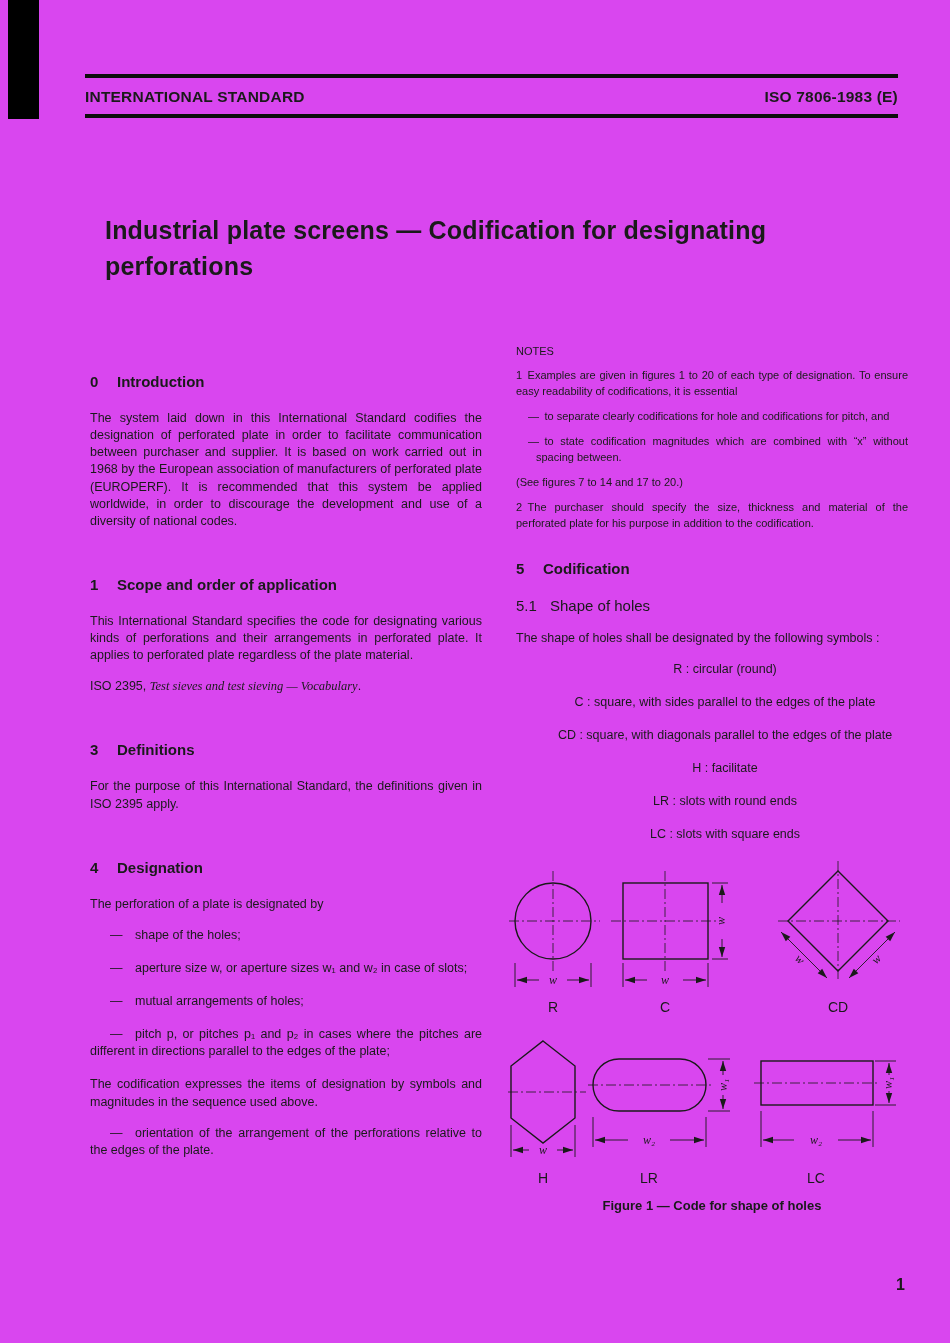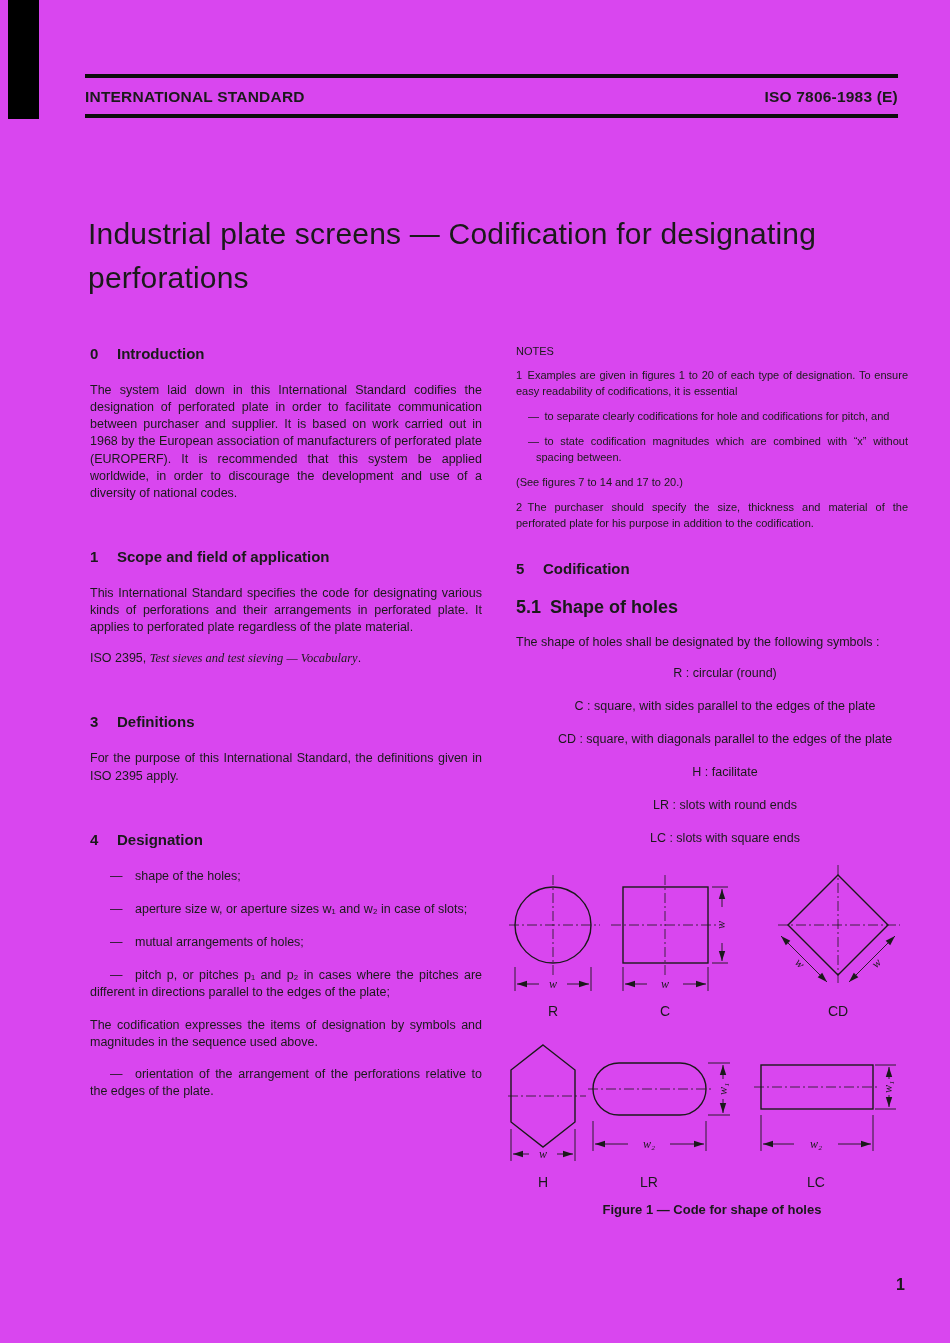--- a/index.html
+++ b/index.html
@@ -14,33 +14,33 @@
   .rule { position:absolute; left:85px; width:813px; height:4px; background:#0c0c0c; }
   .rule-top { top:74px; }
   .rule-bottom { top:114px; }
   .header-row {
     position:absolute; left:85px; top:88px; width:813px;
     display:flex; justify-content:space-between;
     font-size:15.5px; font-weight:bold; letter-spacing:0.2px;
   }
 
   .page-title {
-    position:absolute; left:88px; top:212px; width:770px;
-    font-size:30px; font-weight:normal; line-height:1.45; letter-spacing:0.2px;
+    position:absolute; left:105px; top:212px; width:770px;
+    font-size:25px; font-weight:bold; line-height:1.45; letter-spacing:0.2px;
   }
 
   .col { position:absolute; top:345px; }
-  .col-left  { left:90px;  width:392px; }
+  .col-left  { left:90px;  width:392px;margin-top:28px; }
   .col-right { left:516px; width:392px; }
 
   .sec-h { font-size:15px; font-weight:bold; margin:46px 0 20px; }
   .sec-h.first { margin-top:0; }
   .sec-h.tight { margin-top:28px; }
   .sec-num { display:inline-block; min-width:27px; }
-  .sub-h { font-size:18px; font-weight:bold; margin:18px 0 16px; }
+  .sub-h { font-size:15px; font-weight:normal; margin:18px 0 16px; }
   .sub-num { display:inline-block; min-width:34px; }
 
   p.body { font-size:12.5px; line-height:1.37; text-align:justify; margin:0 0 14px; }
   p.des-item { text-indent:20px; margin-bottom:16px; }
   .cite { font-family:"Liberation Serif","DejaVu Serif",serif; font-style:italic; }
 
   .notes-h { font-size:11px; font-weight:normal; margin:0 0 11px; }
   p.note { font-size:11px; line-height:1.45; text-align:justify; margin:0 0 9px; }
   p.note-item { padding-left:20px; text-indent:-8px; }
 
@@ -75,34 +75,35 @@
   <h1 class="page-title">Industrial plate screens — Codification for designating perforations</h1>
 
   <div class="col col-left">
 
     <h2 class="sec-h first">
       <span class="sec-num">0</span><span>Introduction</span>
     </h2>
     <p class="body">The system laid down in this International Standard codifies the designation of perforated plate in order to facilitate communication between purchaser and supplier. It is based on work carried out in 1968 by the European association of manufacturers of perforated plate (EUROPERF). It is recommended that this system be applied worldwide, in order to discourage the development and use of a diversity of national codes.</p>
 
     <h2 class="sec-h">
-      <span class="sec-num">1</span><span>Scope and field of application</span>
+      <span class="sec-num">1</span><span>Scope and order of application</span>
     </h2>
     <p class="body">This International Standard specifies the code for designating various kinds of perforations and their arrangements in perforated plate. It applies to perforated plate regardless of the plate material.</p>
 
     <p class="body"><span>ISO 2395, </span><span class="cite">Test sieves and test sieving — Vocabulary</span><span>.</span></p>
 
     <h2 class="sec-h">
       <span class="sec-num">3</span><span>Definitions</span>
     </h2>
     <p class="body">For the purpose of this International Standard, the definitions given in ISO 2395 apply.</p>
 
     <h2 class="sec-h">
       <span class="sec-num">4</span><span>Designation</span>
     </h2>
+    <p class="body">The perforation of a plate is designated by</p>
     <p class="body des-item">— shape of the holes;</p>
     <p class="body des-item">— aperture size w, or aperture sizes w₁ and w₂ in case of slots;</p>
     <p class="body des-item">— mutual arrangements of holes;</p>
     <p class="body des-item">— pitch p, or pitches p₁ and p₂ in cases where the pitches are different in directions parallel to the edges of the plate;</p>
     <p class="body">The codification expresses the items of designation by symbols and magnitudes in the sequence used above.</p>
     <p class="body des-item">— orientation of the arrangement of the perforations relative to the edges of the plate.</p>
   </div>
 
   <div class="col col-right">
 

